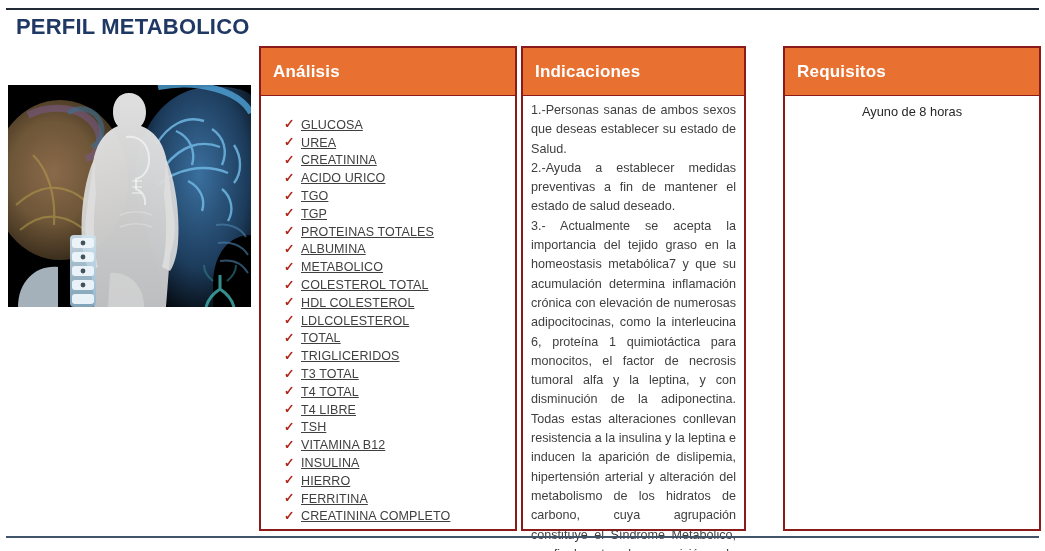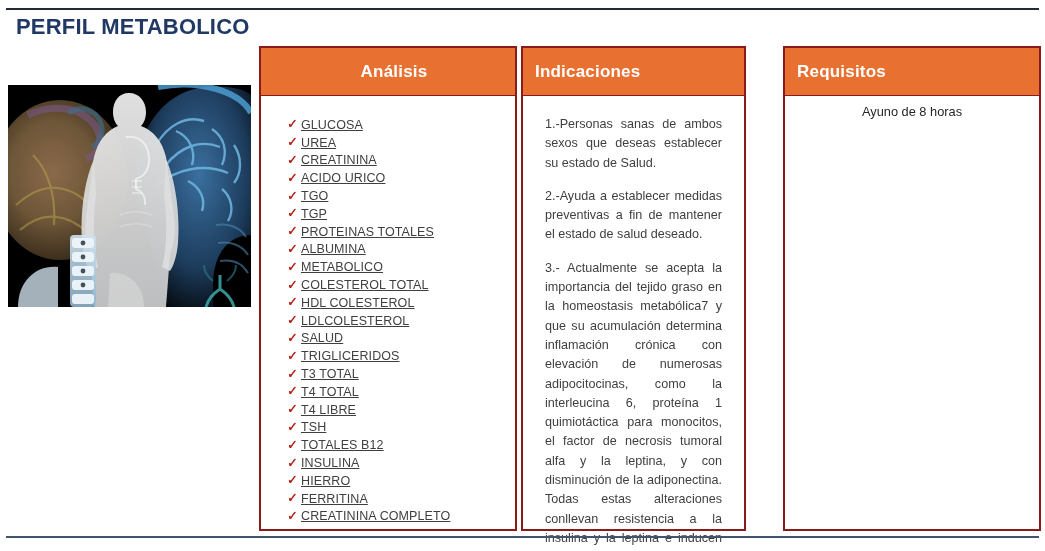--- a/index.html
+++ b/index.html
@@ -20,21 +20,21 @@
   .collage {
     position: absolute; left: 8px; top: 85px; width: 243px; height: 222px;
     background: #000; overflow: hidden;
   }
   .collage svg { display: block; width: 100%; height: 100%; }
 
   .col {
     position: absolute; top: 46px; height: 485px;
     border: 2px solid #8b1a1a; background: #ffffff;
   }
-  .col-analisis    { left: 259px; width: 258px; text-align: center; }
+  .col-analisis    { left: 259px; width: 258px; }
   .col-indicaciones{ left: 521px; width: 225px; }
   .col-requisitos  { left: 783px; width: 258px; }
 
   .col-header {
     height: 48px; background: #e87132; color: #ffffff;
     font-weight: bold; font-size: 17px; line-height: 48px;
     padding-left: 12px; letter-spacing: 0.2px;
     border-bottom: 1px solid #8b1a1a;
   }
 
@@ -46,21 +46,21 @@
   }
   .check-label {
     color: #3f3f3f; font-size: 12.5px; white-space: nowrap; letter-spacing: 0.1px; text-decoration: underline;
   }
 
   .indicaciones-body {
     padding: 5px 8px 0 8px;
     color: #3f3f3f; font-size: 12.6px; line-height: 19.3px;
     text-align: justify;
   }
-  .indicaciones-body p { margin: 14px; }
+  .indicaciones-body p { margin: 0; }
 
   .requisitos-body {
     padding: 6px 8px 0 8px;
     color: #262626; font-size: 12.8px; line-height: 19px; text-align: center;
   }
 </style>
 </head>
 <body>
 
 <div class="rule rule-top"></div>
@@ -183,21 +183,21 @@
     <div class="check-item">
         <span class="check-icon">✓</span>
         <span class="check-label">HDL COLESTEROL</span>
       </div>
     <div class="check-item">
         <span class="check-icon">✓</span>
         <span class="check-label">LDLCOLESTEROL</span>
       </div>
     <div class="check-item">
         <span class="check-icon">✓</span>
-        <span class="check-label">SALUD</span>
+        <span class="check-label">TOTAL</span>
       </div>
     <div class="check-item">
         <span class="check-icon">✓</span>
         <span class="check-label">TRIGLICERIDOS</span>
       </div>
     <div class="check-item">
         <span class="check-icon">✓</span>
         <span class="check-label">T3 TOTAL</span>
       </div>
     <div class="check-item">
@@ -207,21 +207,21 @@
     <div class="check-item">
         <span class="check-icon">✓</span>
         <span class="check-label">T4 LIBRE</span>
       </div>
     <div class="check-item">
         <span class="check-icon">✓</span>
         <span class="check-label">TSH</span>
       </div>
     <div class="check-item">
         <span class="check-icon">✓</span>
-        <span class="check-label">TOTALES B12</span>
+        <span class="check-label">VITAMINA B12</span>
       </div>
     <div class="check-item">
         <span class="check-icon">✓</span>
         <span class="check-label">INSULINA</span>
       </div>
     <div class="check-item">
         <span class="check-icon">✓</span>
         <span class="check-label">HIERRO</span>
       </div>
     <div class="check-item">

